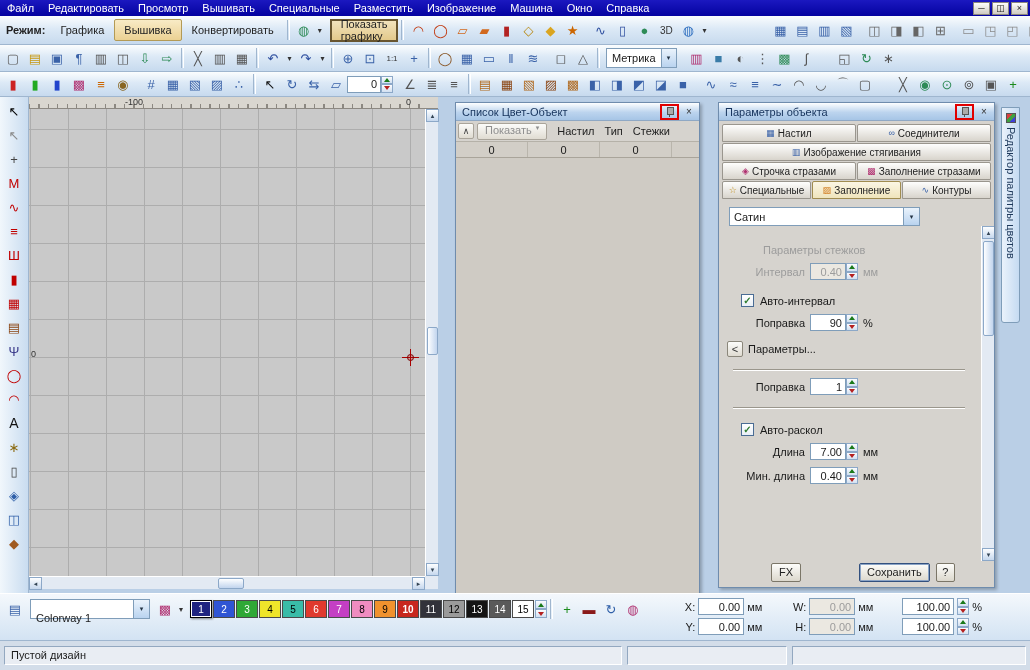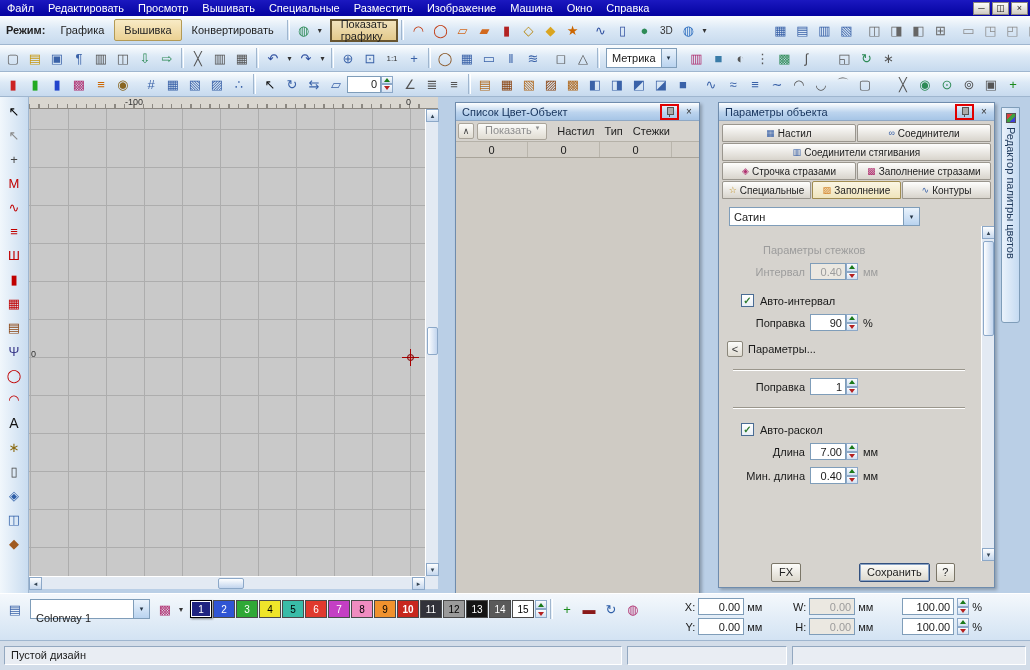--- a/index.html
+++ b/index.html
@@ -429,21 +429,21 @@
               <span>Настил</span>
             </span>
             <span class="ptab">
               <span class="ticon" style="color: rgb(58, 98, 168);">∞</span>
               <span>Соединители</span>
             </span>
           </div>
         <div class="ptab-row">
             <span class="ptab">
               <span class="ticon" style="color: rgb(58, 98, 168);">▥</span>
-              <span>Соединители стягивания</span>
+              <span>Изображение стягивания</span>
             </span>
           </div>
         <div class="ptab-row">
             <span class="ptab">
               <span class="ticon" style="color: rgb(176, 48, 112);">◈</span>
               <span>Строчка стразами</span>
             </span>
             <span class="ptab">
               <span class="ticon" style="color: rgb(176, 48, 112);">▩</span>
               <span>Заполнение стразами</span>

